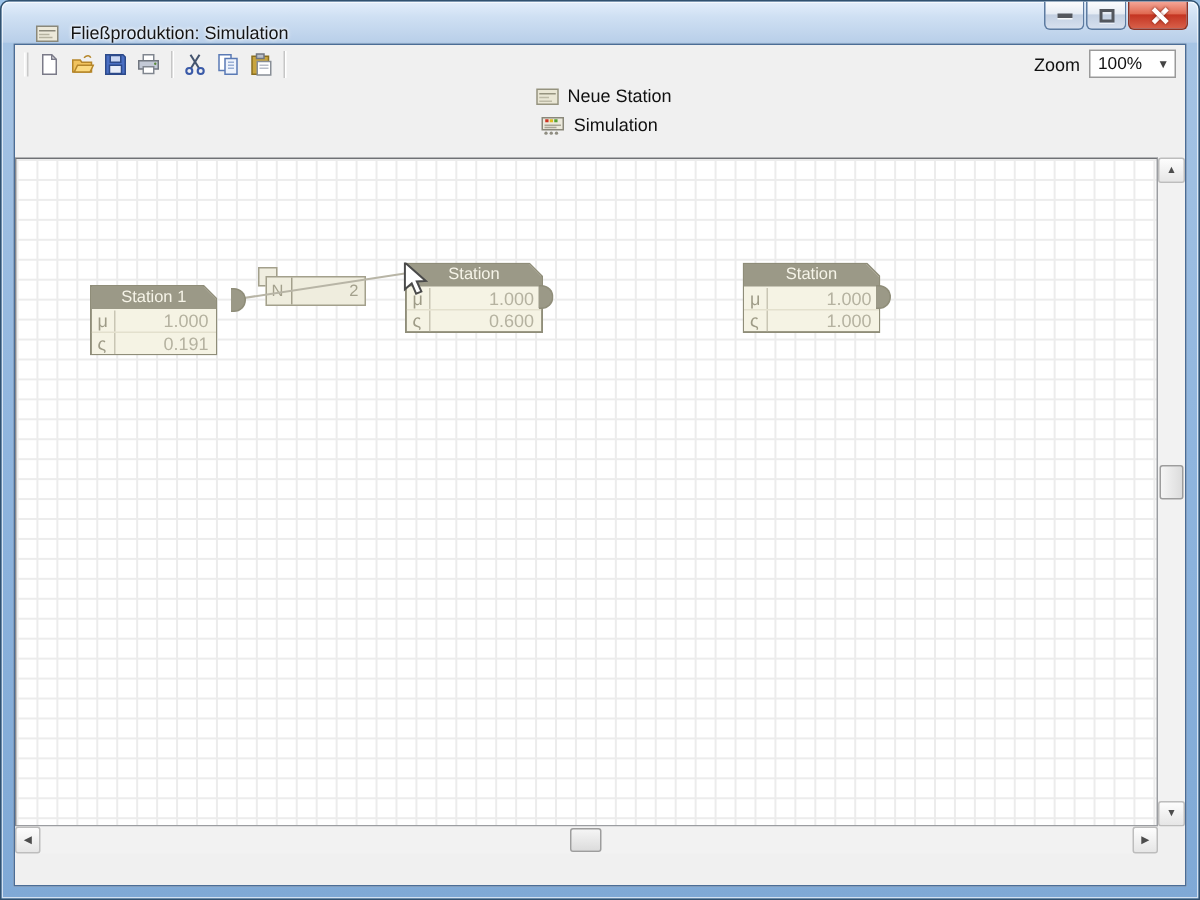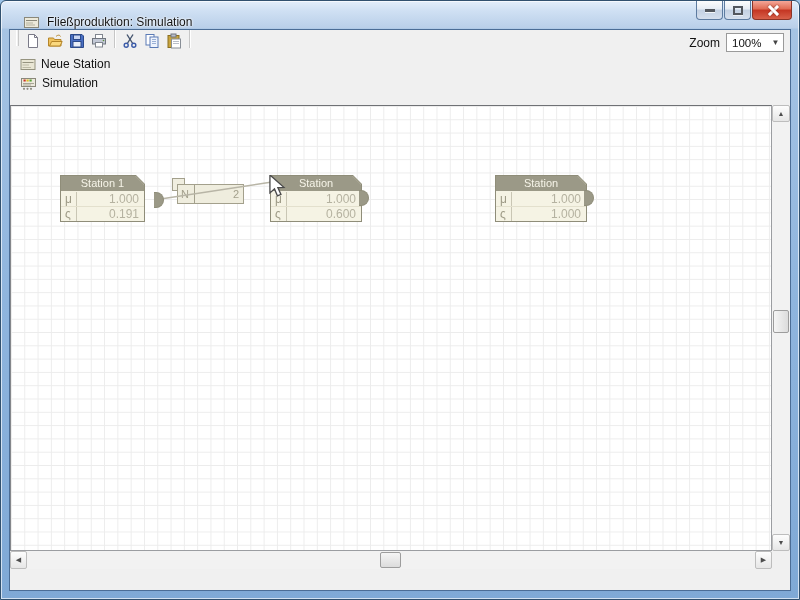--- a/index.html
+++ b/index.html
@@ -29,21 +29,21 @@
   .glyph-close::after { transform:rotate(-45deg); }
 
   
   .content { position:absolute; left:8px; right:8px; top:28px; bottom:8px; background:#f0f0f0;
     border:1px solid #4b6d96; overflow:hidden; }
 
   .menubar { height:24px; display:flex; align-items:center; padding-left:8px; background:#f0f0f0; }
   .menu-item { padding:3px 9px; color:#111; cursor:default; }
   .menu-item .akey { text-decoration:underline; }
 
-  .toolbar { height:25px; display:flex; padding-left:5px; background:#f0f0f0; position:relative; }
+  .toolbar { height:25px; display:flex; align-items:center; padding-left:5px; background:#f0f0f0; position:relative; }
   .toolbar2 { height:26px;flex-direction:column; }
   .grip { width:3px; height:16px; border-left:1px solid #fff; border-right:1px solid #c9c9c9; margin:0 3px 0 1px; }
   .tb-btn { width:22px; height:22px; display:flex; align-items:center; justify-content:center; }
   .tb-sep { width:1px; height:18px; background:#c6c6c6; margin:0 4px; box-shadow:1px 0 0 #fff; }
   .spacer { flex:1; }
 
   .zoom-wrap { display:flex; align-items:center; margin-right:6px; }
   .zoom-label { margin-right:6px; color:#111; }
   .combo { width:58px; height:19px; background:#fff; border:1px solid #9a9a9a; display:flex; align-items:center; }
   .combo-value { flex:1; padding-left:5px; font-size:11.5px; color:#111; }
@@ -55,21 +55,21 @@
   
   .canvas { position:absolute; left:0; top:75px; width:762px; height:446px; background:#fff;
     border:1px solid; border-color:#6f7175 #9b9da1 #9b9da1 #85878b;
     background-image:linear-gradient(to right,#ececec 1px,transparent 1px),linear-gradient(to bottom,#ececec 1px,transparent 1px);
     background-size:13.3px 13.3px; overflow:hidden; }
 
   .station { position:absolute; z-index:2; width:92px;
     clip-path:polygon(0 0,calc(100% - 9px) 0,100% 9px,100% 100%,0 100%);
     background:#8f8d79; padding:1px; }
   .station-inner { clip-path:polygon(0 0,calc(100% - 8.5px) 0,100% 8.5px,100% 100%,0 100%); background:#f5f3e4; }
-  .st1 { left:49px; top:69px; width:85px; }
+  .st1 { left:49px; top:84px; width:85px; }
   .st2 { left:259px; top:69px; }
   .st3 { left:484px; top:69px; }
   .station-header { height:15px; background:#9b9987; color:#f6f4e8; font-size:11px; text-align:center; line-height:15px; }
   .station-row { display:flex; height:15px; align-items:center; }
   .station-row + .station-row { border-top:1px solid #e3e0cd; }
   .sym { width:16px; padding-left:4px; color:#9e9b87; font-size:12px; border-right:1px solid #c9c6b4; line-height:14px; }
   .val { flex:1; text-align:right; padding-right:5px; color:#b5b2a0; font-size:12px; }
   .port { position:absolute; z-index:2; width:10px; height:16px; background:#9b9987; border:1px solid #8f8d79; border-left:none;
     border-radius:0 9px 9px 0; }
   .port1 { left:143px; top:86px; }

